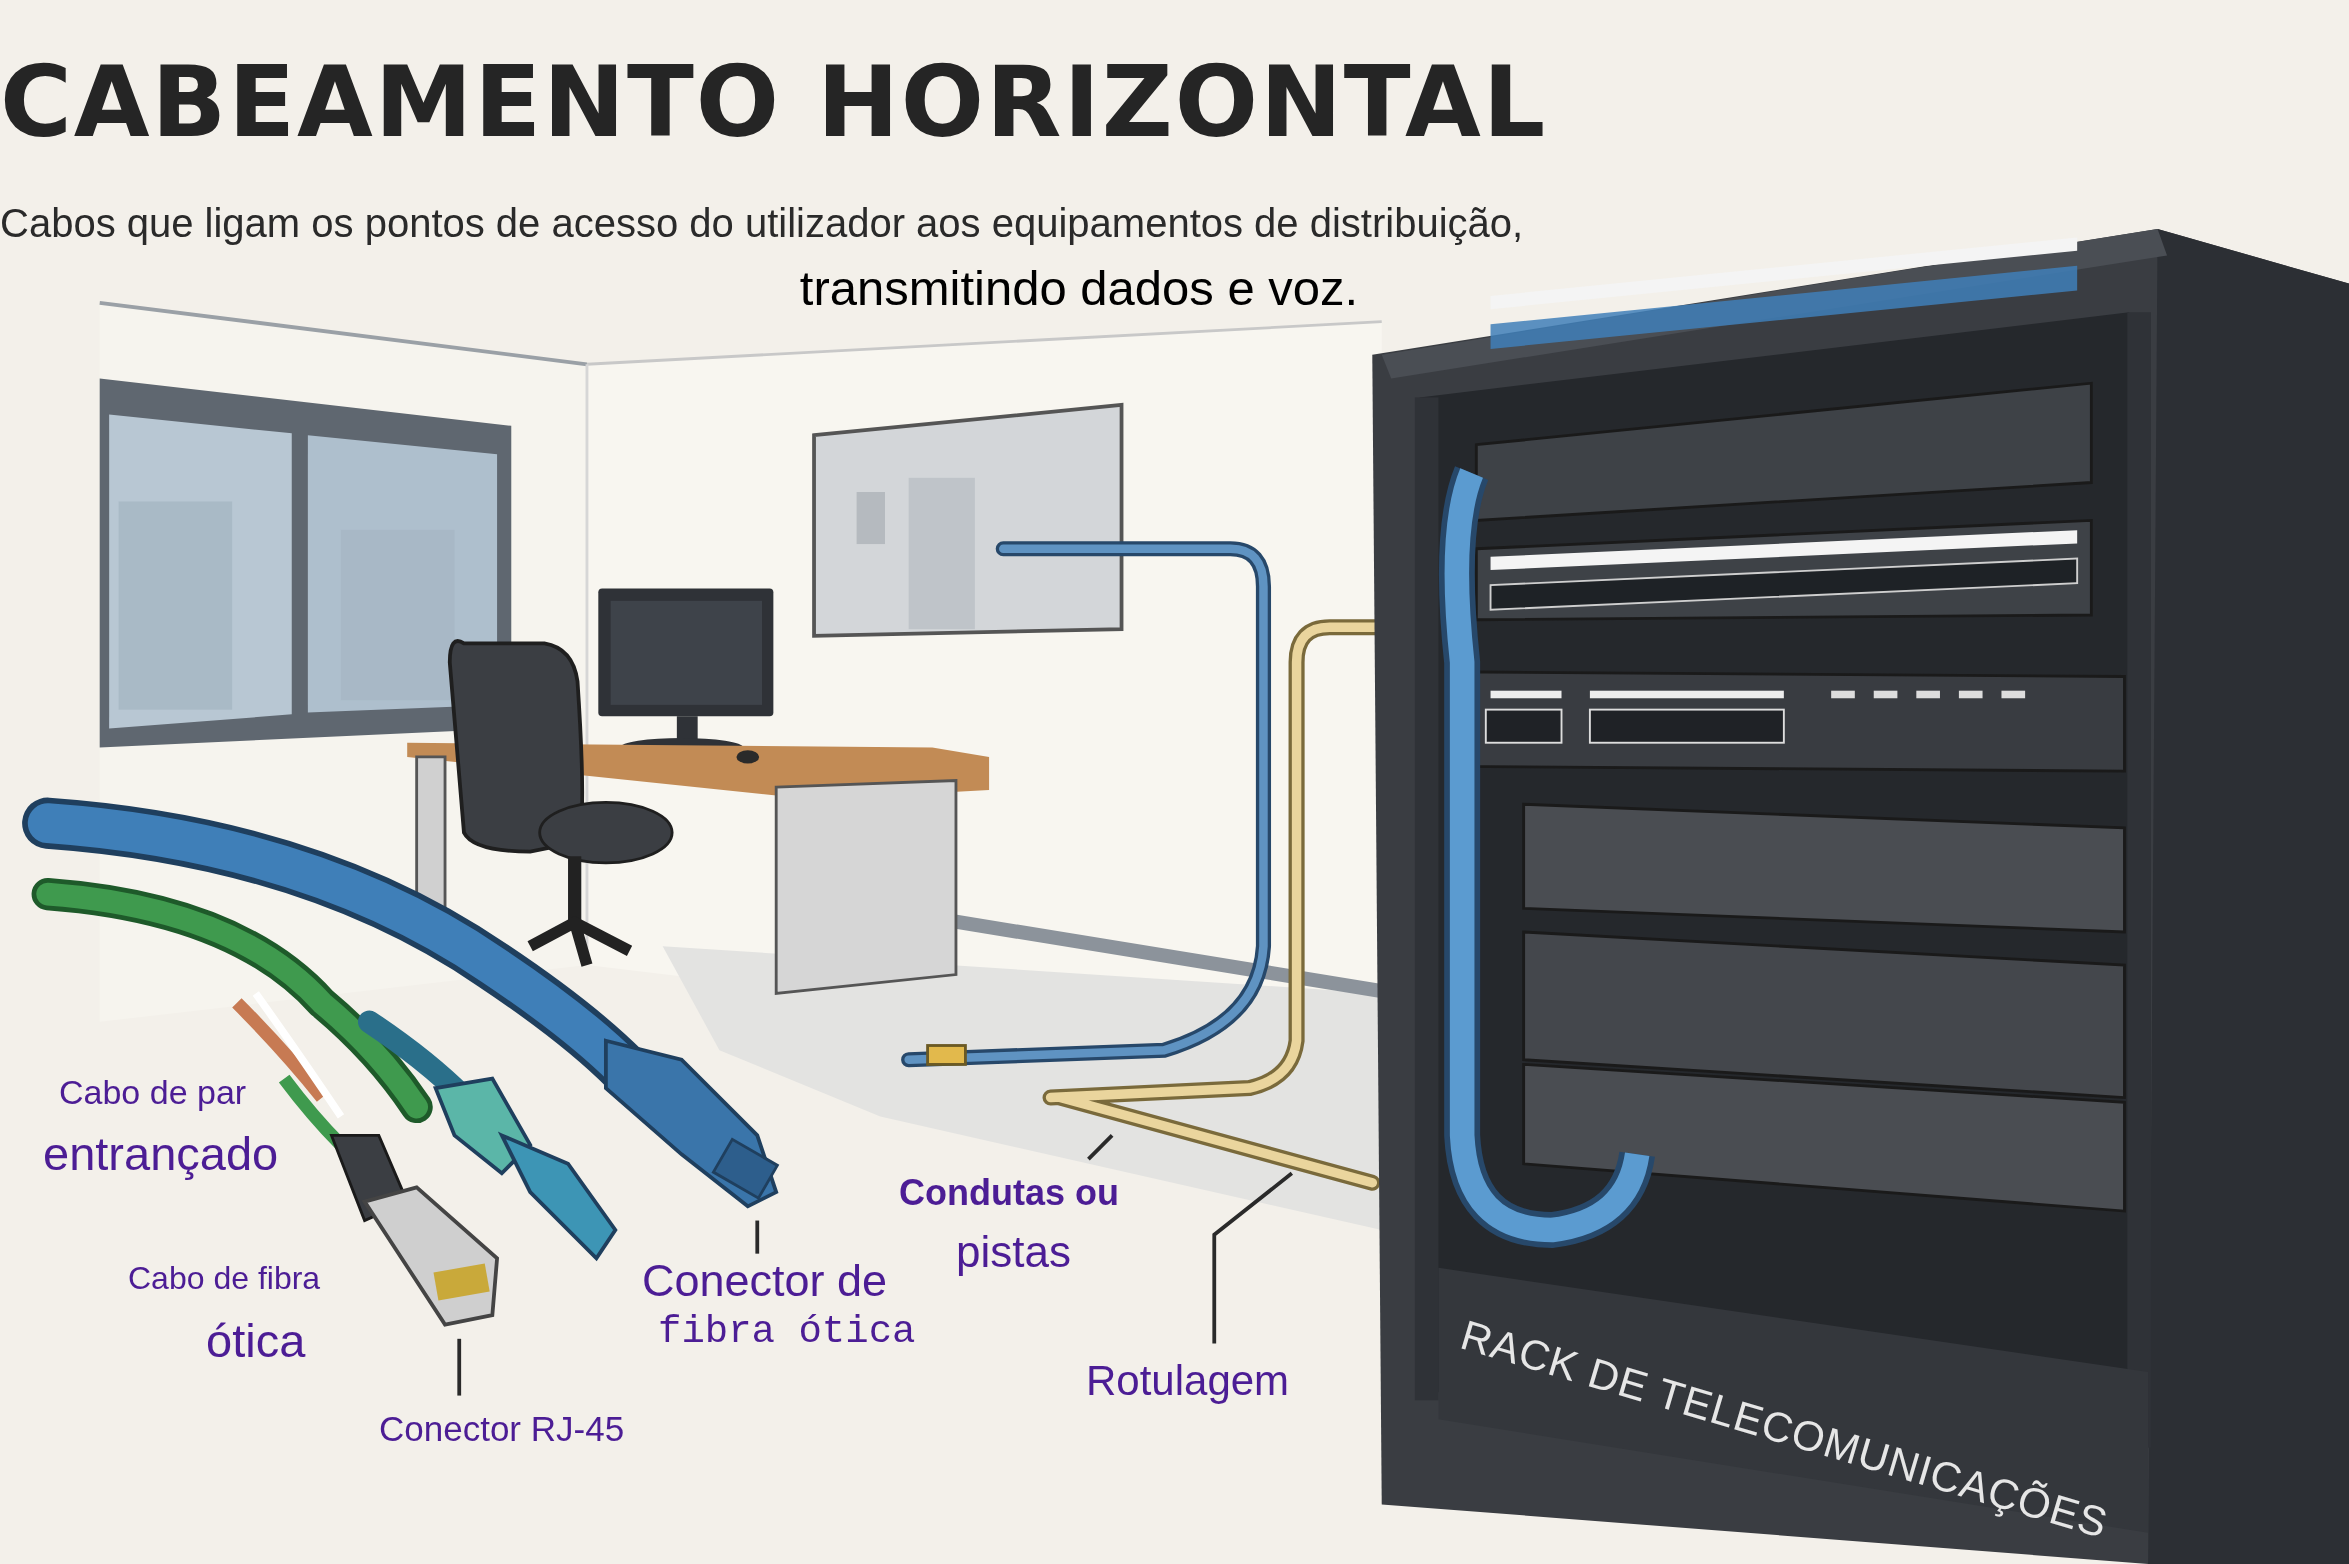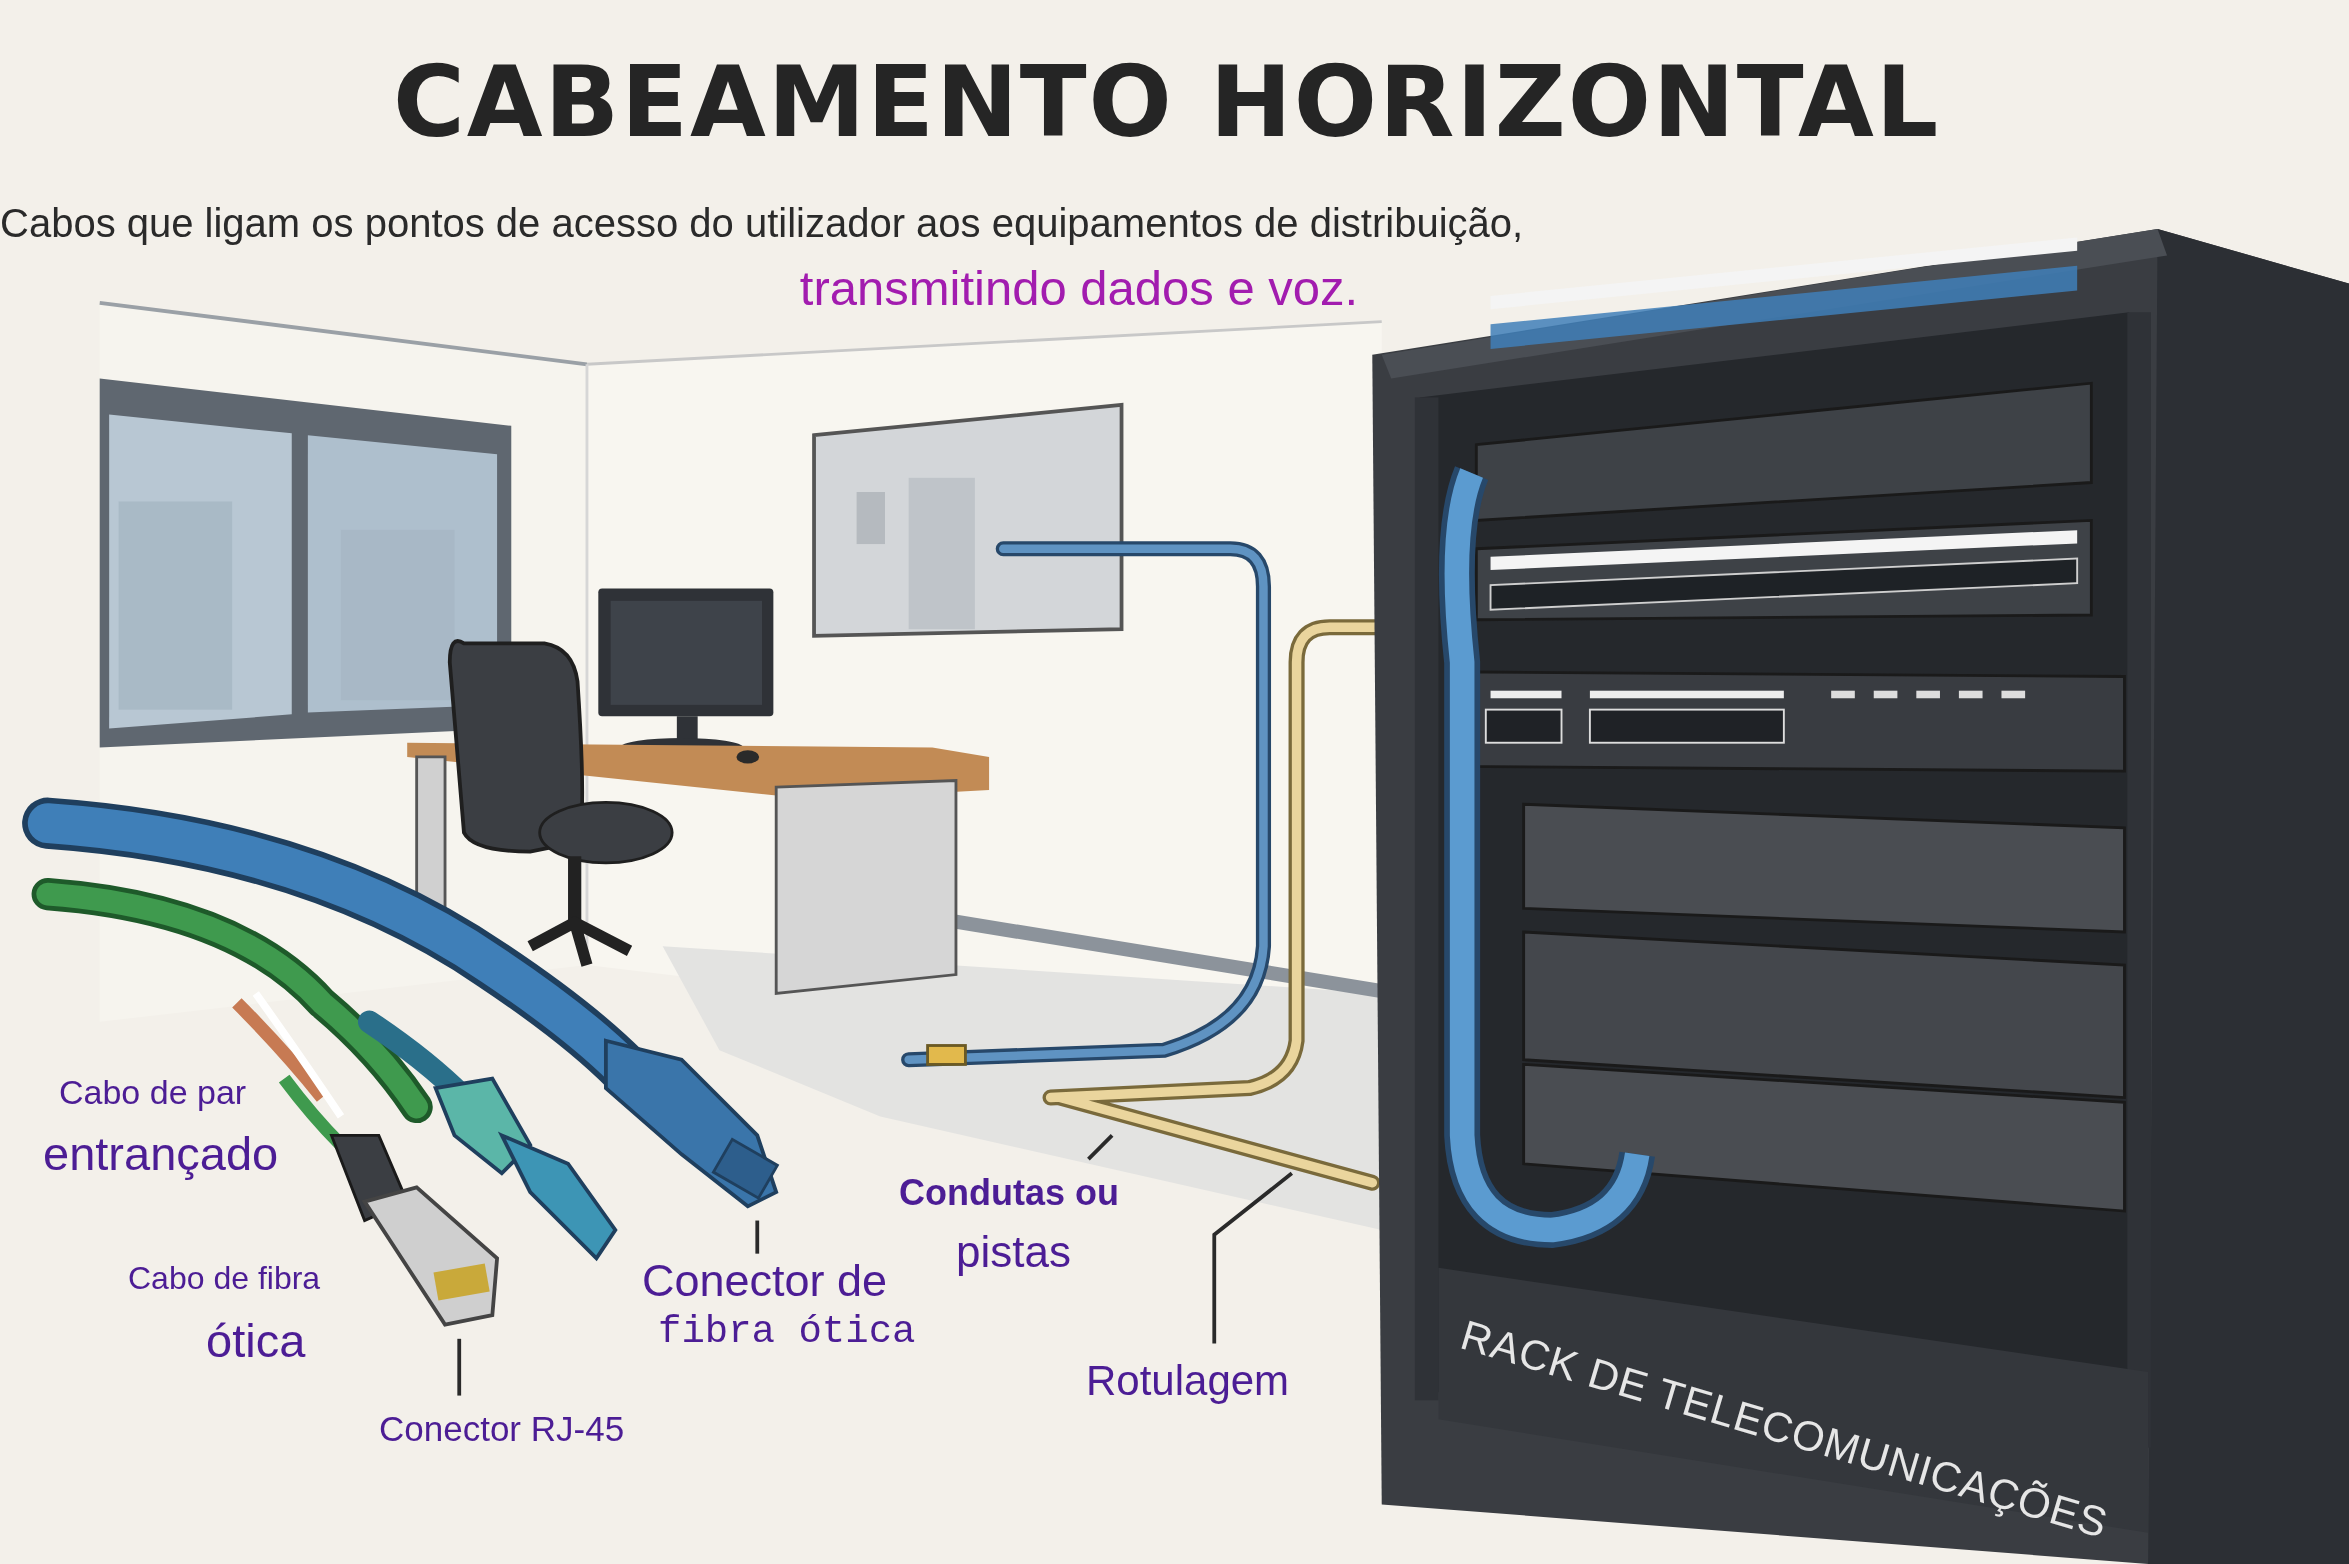--- a/index.html
+++ b/index.html
@@ -1,21 +1,21 @@
 <!DOCTYPE html>
 <html style="font-size:15px"><head>
 <meta charset="utf-8">
 <style>
   html,body{margin:0;padding:0;}
   body{width:2350px;height:1564px;overflow:hidden;background:#f3f0ea;font-family:"Liberation Sans","DejaVu Sans",sans-serif;color:#222;}
   #stage{position:relative;width:2350px;height:1564px;}
   svg.scene{position:absolute;left:0;top:0;}
-  .title{position:absolute;left:0;width:1940px;top:45px;text-align:right;font-family:"DejaVu Sans","Liberation Sans",sans-serif;font-weight:bold;font-size:98px;letter-spacing:1.9px;color:#252525;}
+  .title{position:absolute;left:0;width:1940px;top:45px;text-align:left;font-family:"DejaVu Sans","Liberation Sans",sans-serif;font-weight:bold;font-size:98px;letter-spacing:1.9px;color:#252525;}
   .sub1{position:absolute;left:0;width:2238px;top:201px;text-align:left;font-size:40px;color:#2a2a2a;}
-  .sub2{position:absolute;left:0;width:2158px;top:260px;text-align:center;font-size:49px;color:#a21caf;}
+  .sub2{position:absolute;left:0;width:2158px;top:260px;text-align:center;font-size:49px;color:#000000;}
   .lbl{position:absolute;color:#4c1d95;line-height:1.1;white-space:nowrap;}
   .rack-label{position:absolute;left:1469px;top:1311px;font-size:42px;color:#e6e6e6;transform-origin:0 0;transform:rotate(16.5deg);letter-spacing:0.9px;white-space:nowrap;}
 </style>
 </head>
 <body>
 
 <div id="stage">
 
 <svg class="scene" width="2350" height="1564" viewBox="0 0 2483 1653">
 

